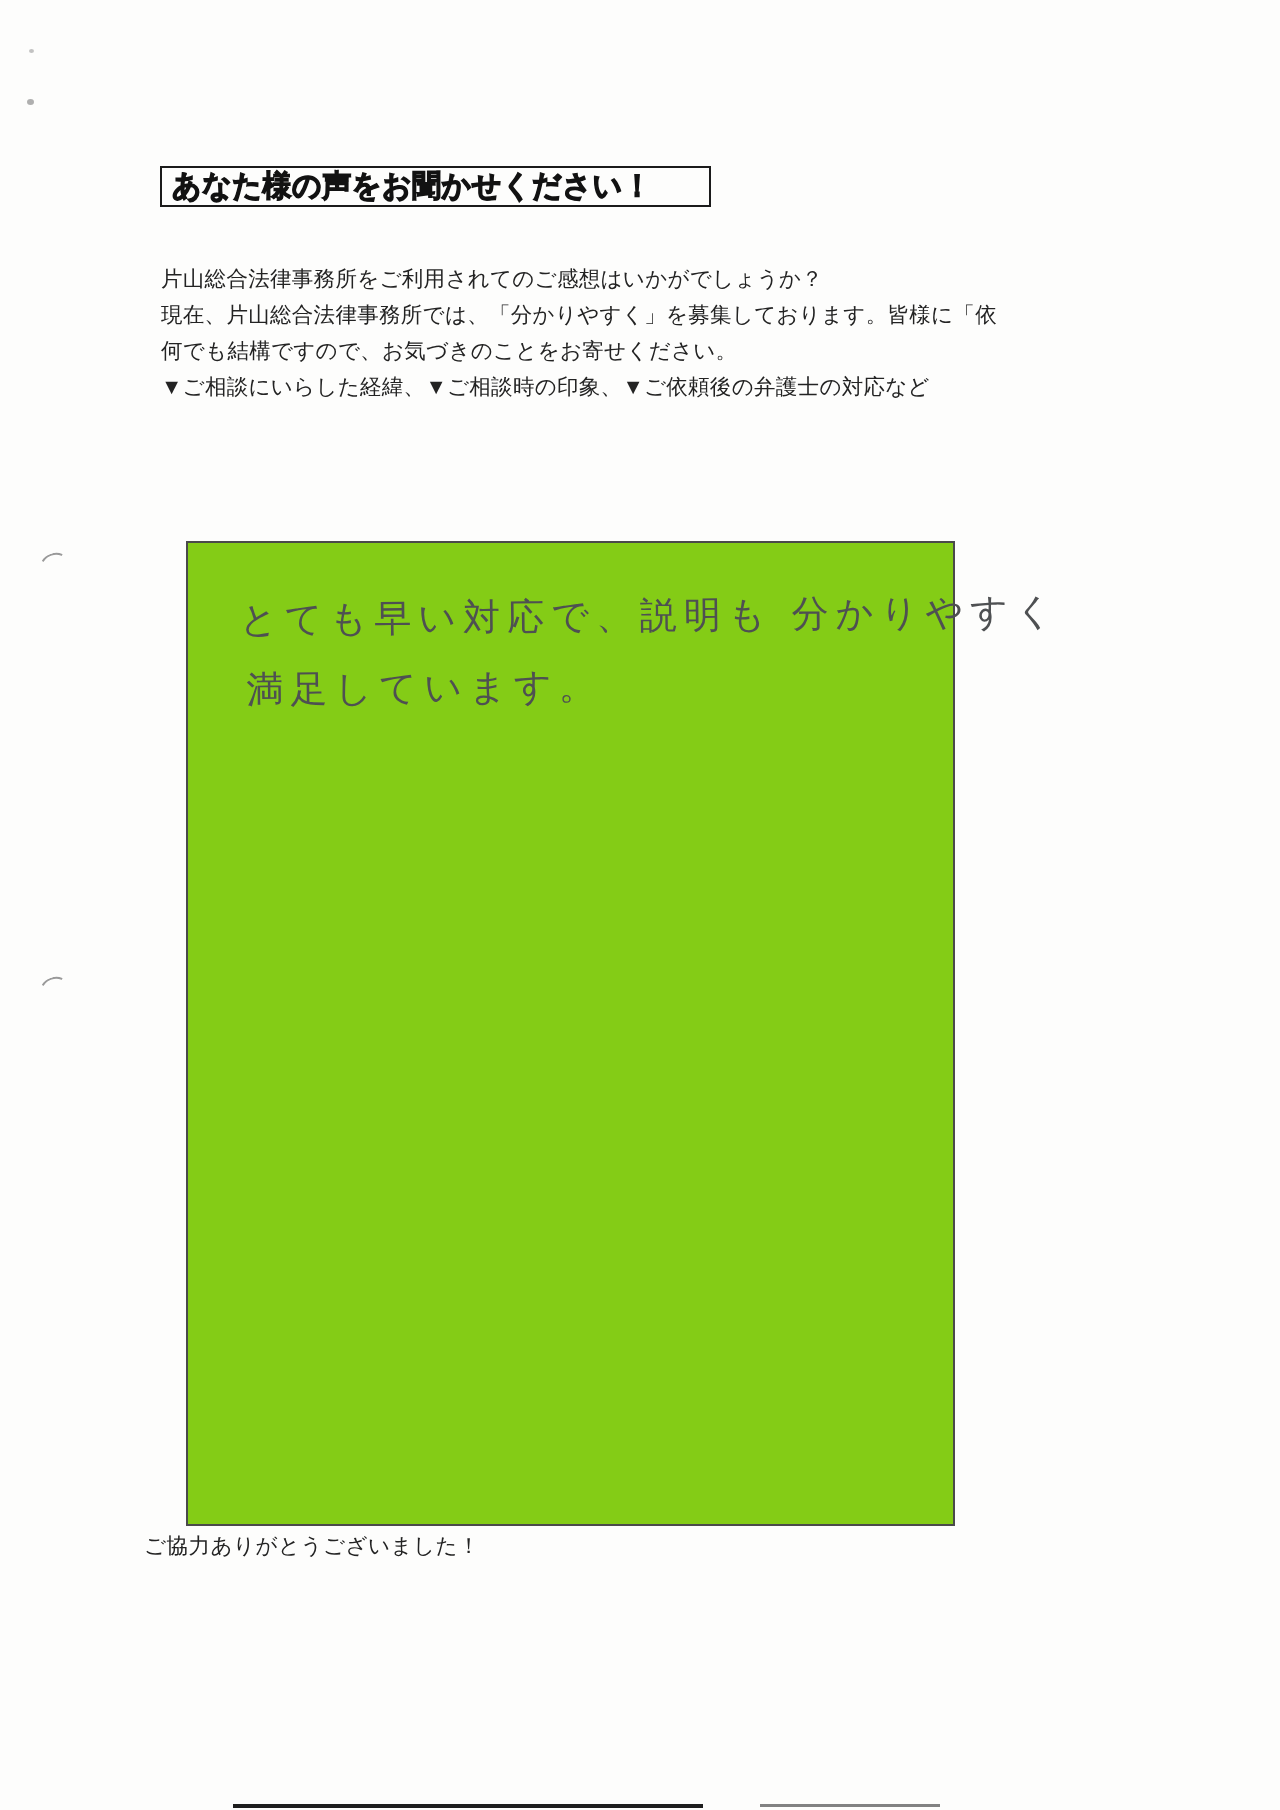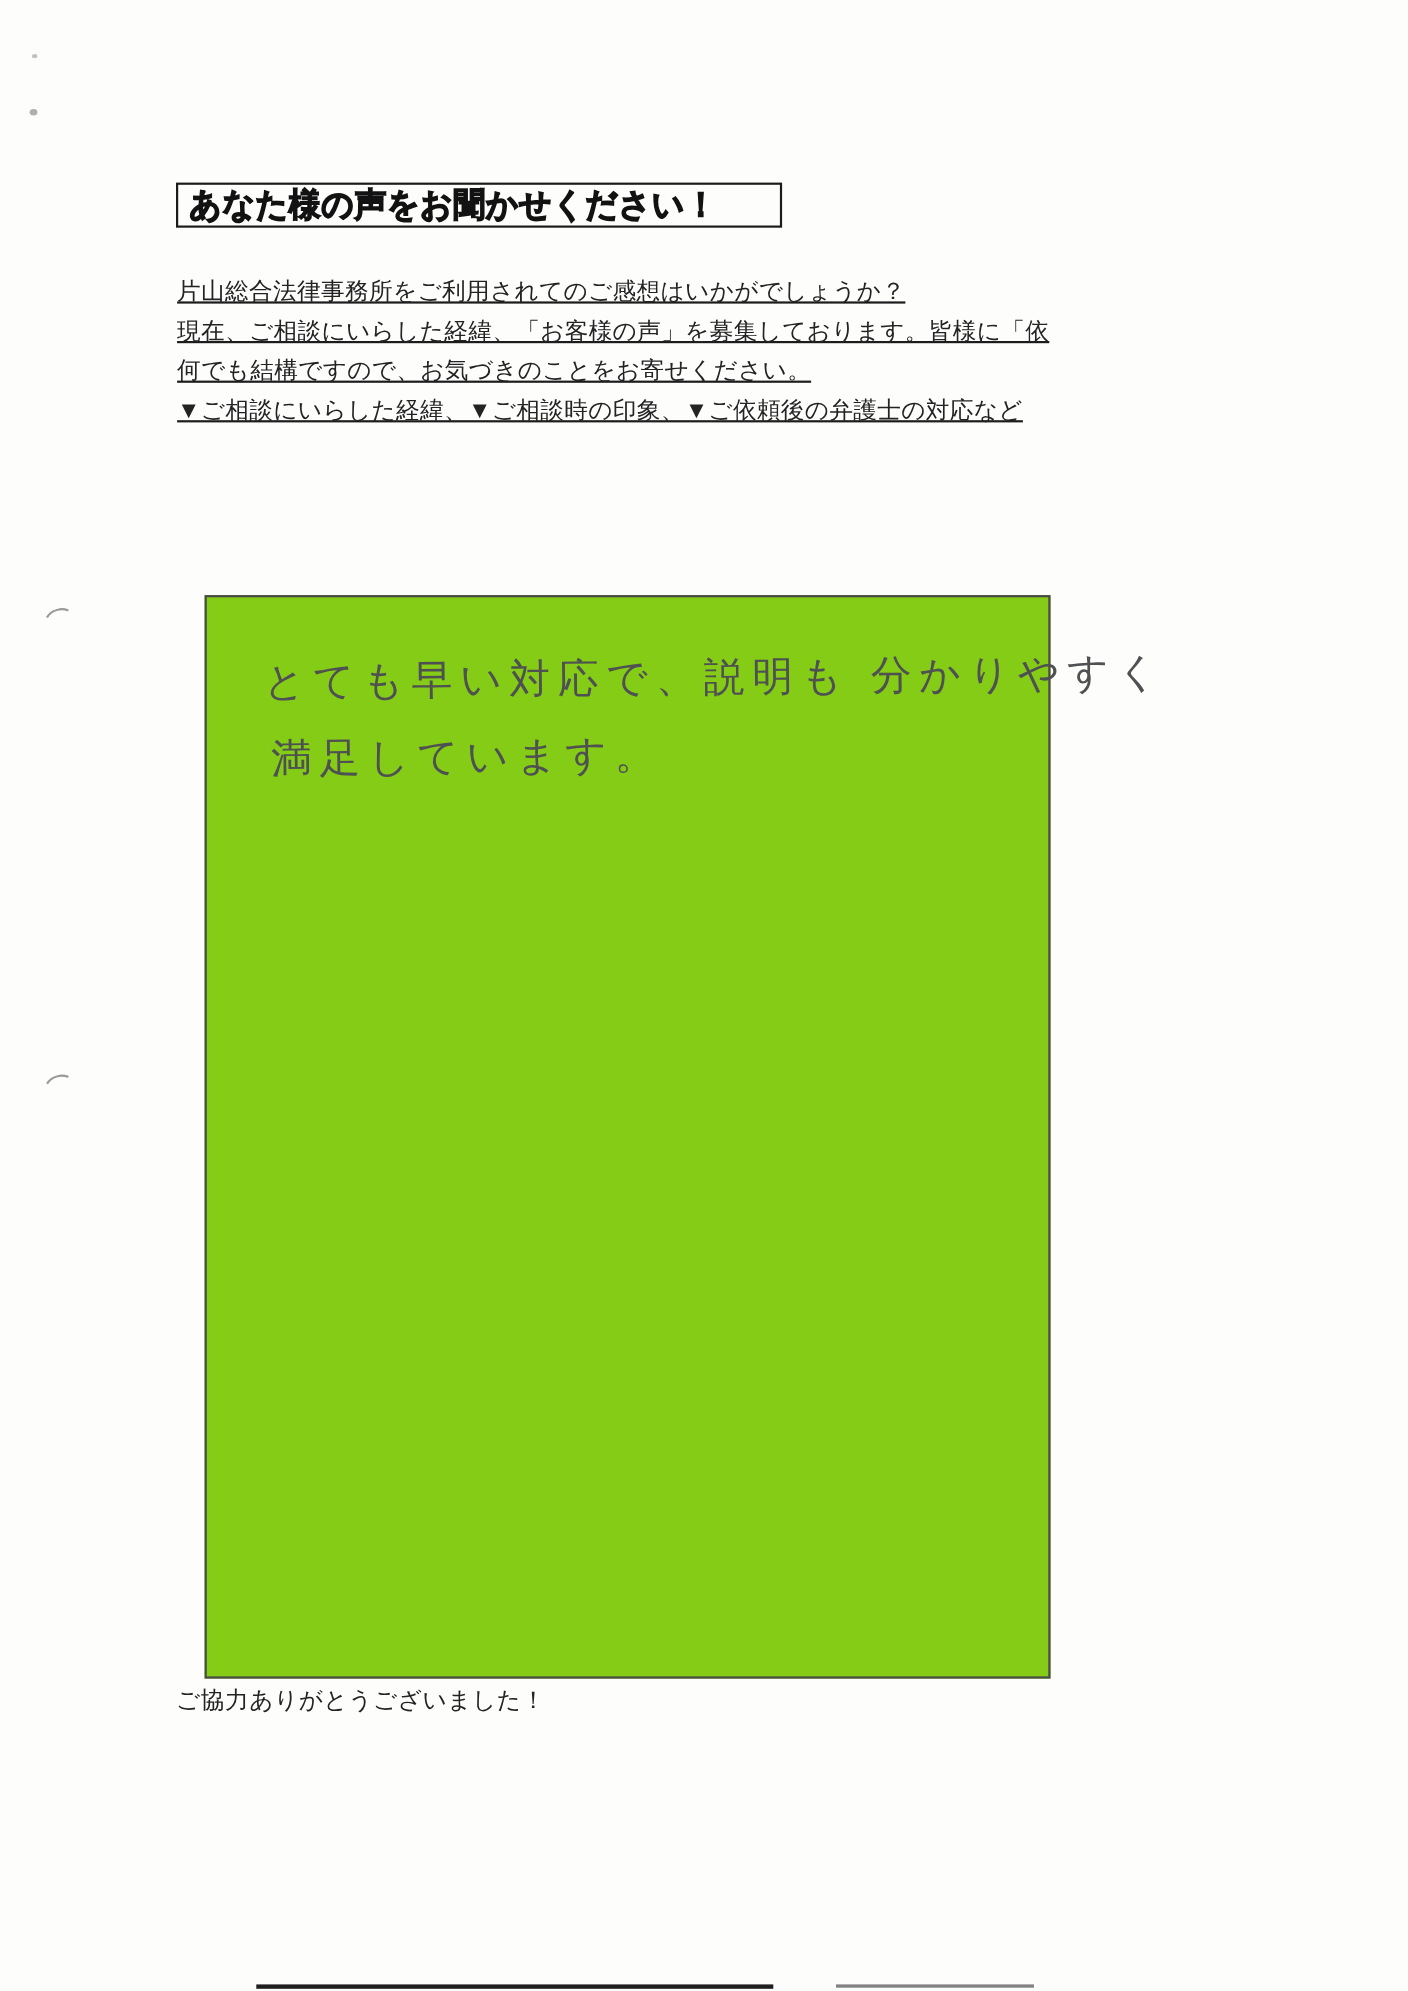--- a/index.html
+++ b/index.html
@@ -36,23 +36,22 @@
     color: #121212;
     -webkit-text-stroke: 1.2px #121212;
     white-space: nowrap;
     transform: scaleY(1.05);
   }
 
   
   .intro {
     position: absolute;
     left: 161px;
-    top: 247px;
+    top: 261px;
     width: 860px;
-    text-decoration: underline;
   }
   .intro .line {
     font-size: 21.5px;
     line-height: 36px;
     letter-spacing: 0.3px;
     color: #232323;
     white-space: nowrap;
   }
 
   
@@ -78,21 +77,21 @@
     font-size: 37px;
     line-height: 70px;
     letter-spacing: 7px;
     white-space: pre;
     font-weight: 300;
   }
   .handwriting .hw-line:nth-child(2) { margin-left: 6px; }
 
   .footer-text {
     position: absolute;
-    left: 160px;
+    left: 144px;
     top: 1531px;
     font-size: 21.5px;
     letter-spacing: 0.5px;
     color: #232323;
     white-space: nowrap;
   }
 
   
   .punch-arc {
     position: absolute;
@@ -135,21 +134,21 @@
 
   <div class="speck s1"></div>
   <div class="speck s2"></div>
 
   <div class="title-box">
     <span class="title-text">あなた様の声をお聞かせください！</span>
   </div>
 
   <div class="intro">
     <div class="line">片山総合法律事務所をご利用されてのご感想はいかがでしょうか？</div>
-    <div class="line">現在、ご相談にいらした経緯、「お客様の声」を募集しております。皆様に「依</div>
+    <div class="line">現在、片山総合法律事務所では、「分かりやすく」を募集しております。皆様に「依</div>
     <div class="line">何でも結構ですので、お気づきのことをお寄せください。</div>
     <div class="line">▼ご相談にいらした経緯、▼ご相談時の印象、▼ご依頼後の弁護士の対応など</div>
   </div>
 
   <div class="punch-arc arc-1"></div>
   <div class="punch-arc arc-2"></div>
 
   <div class="comment-box">
     <div class="handwriting">
       <div class="hw-line">とても早い対応で、説明も 分かりやすく</div>

